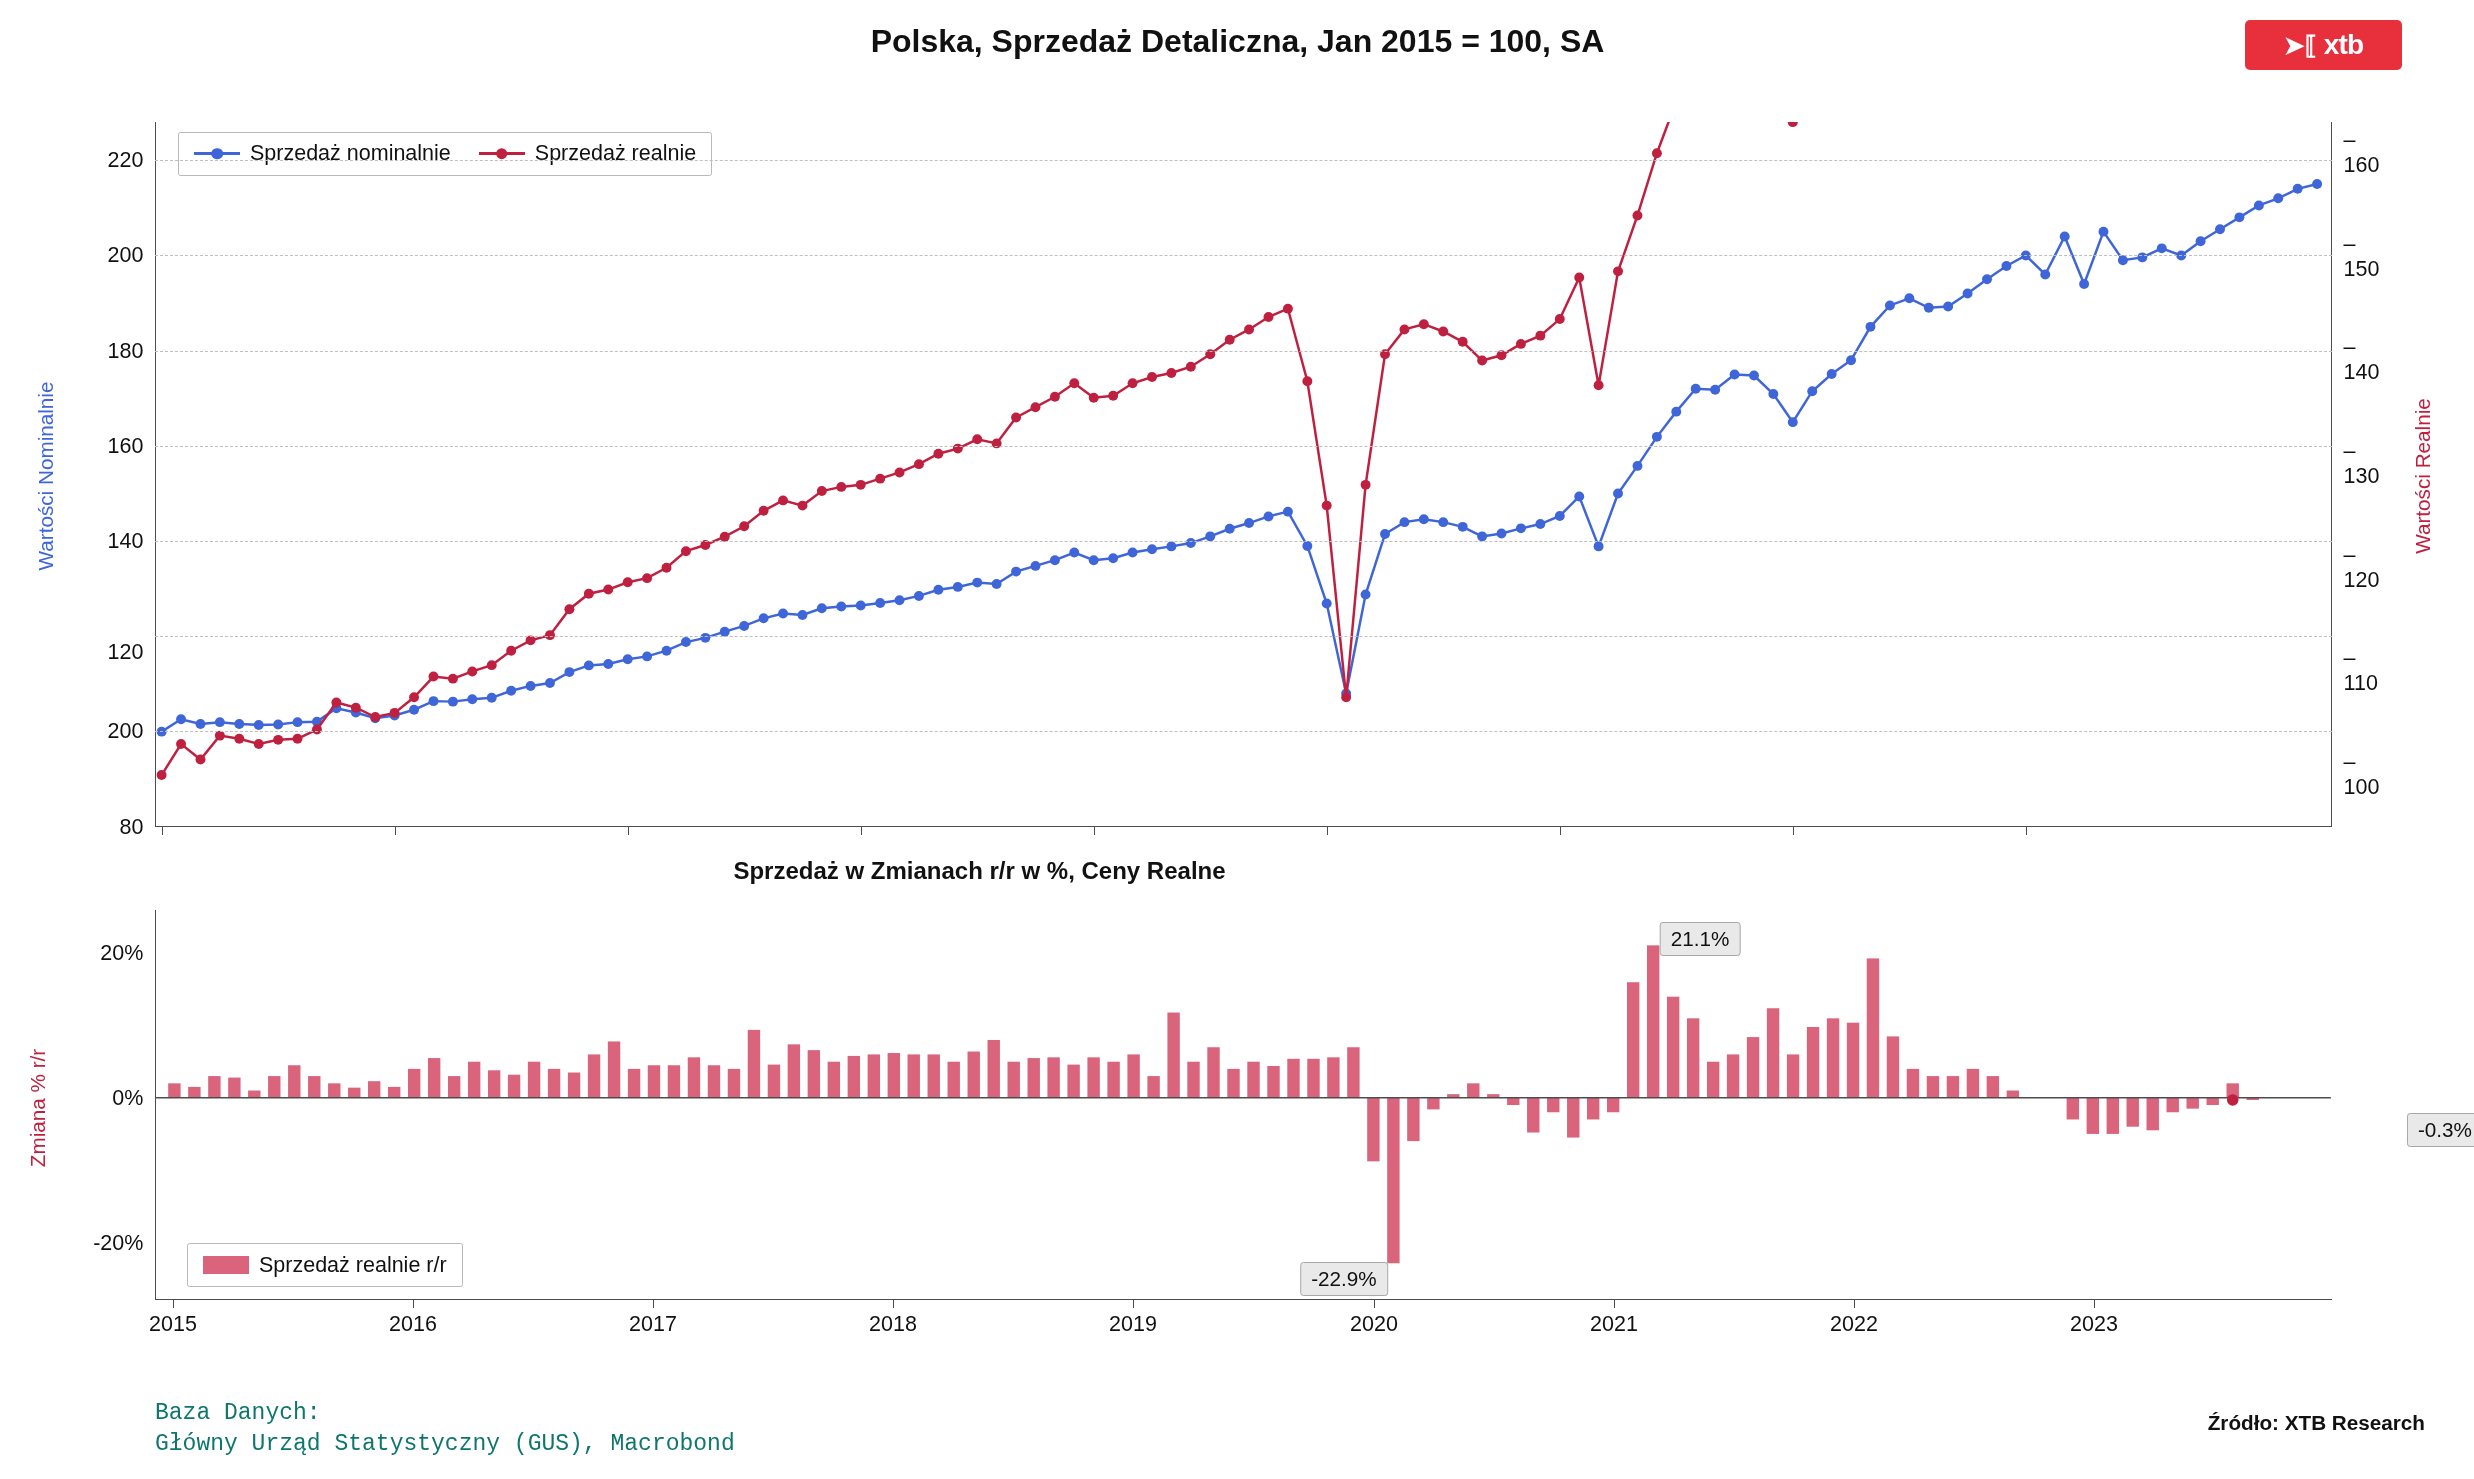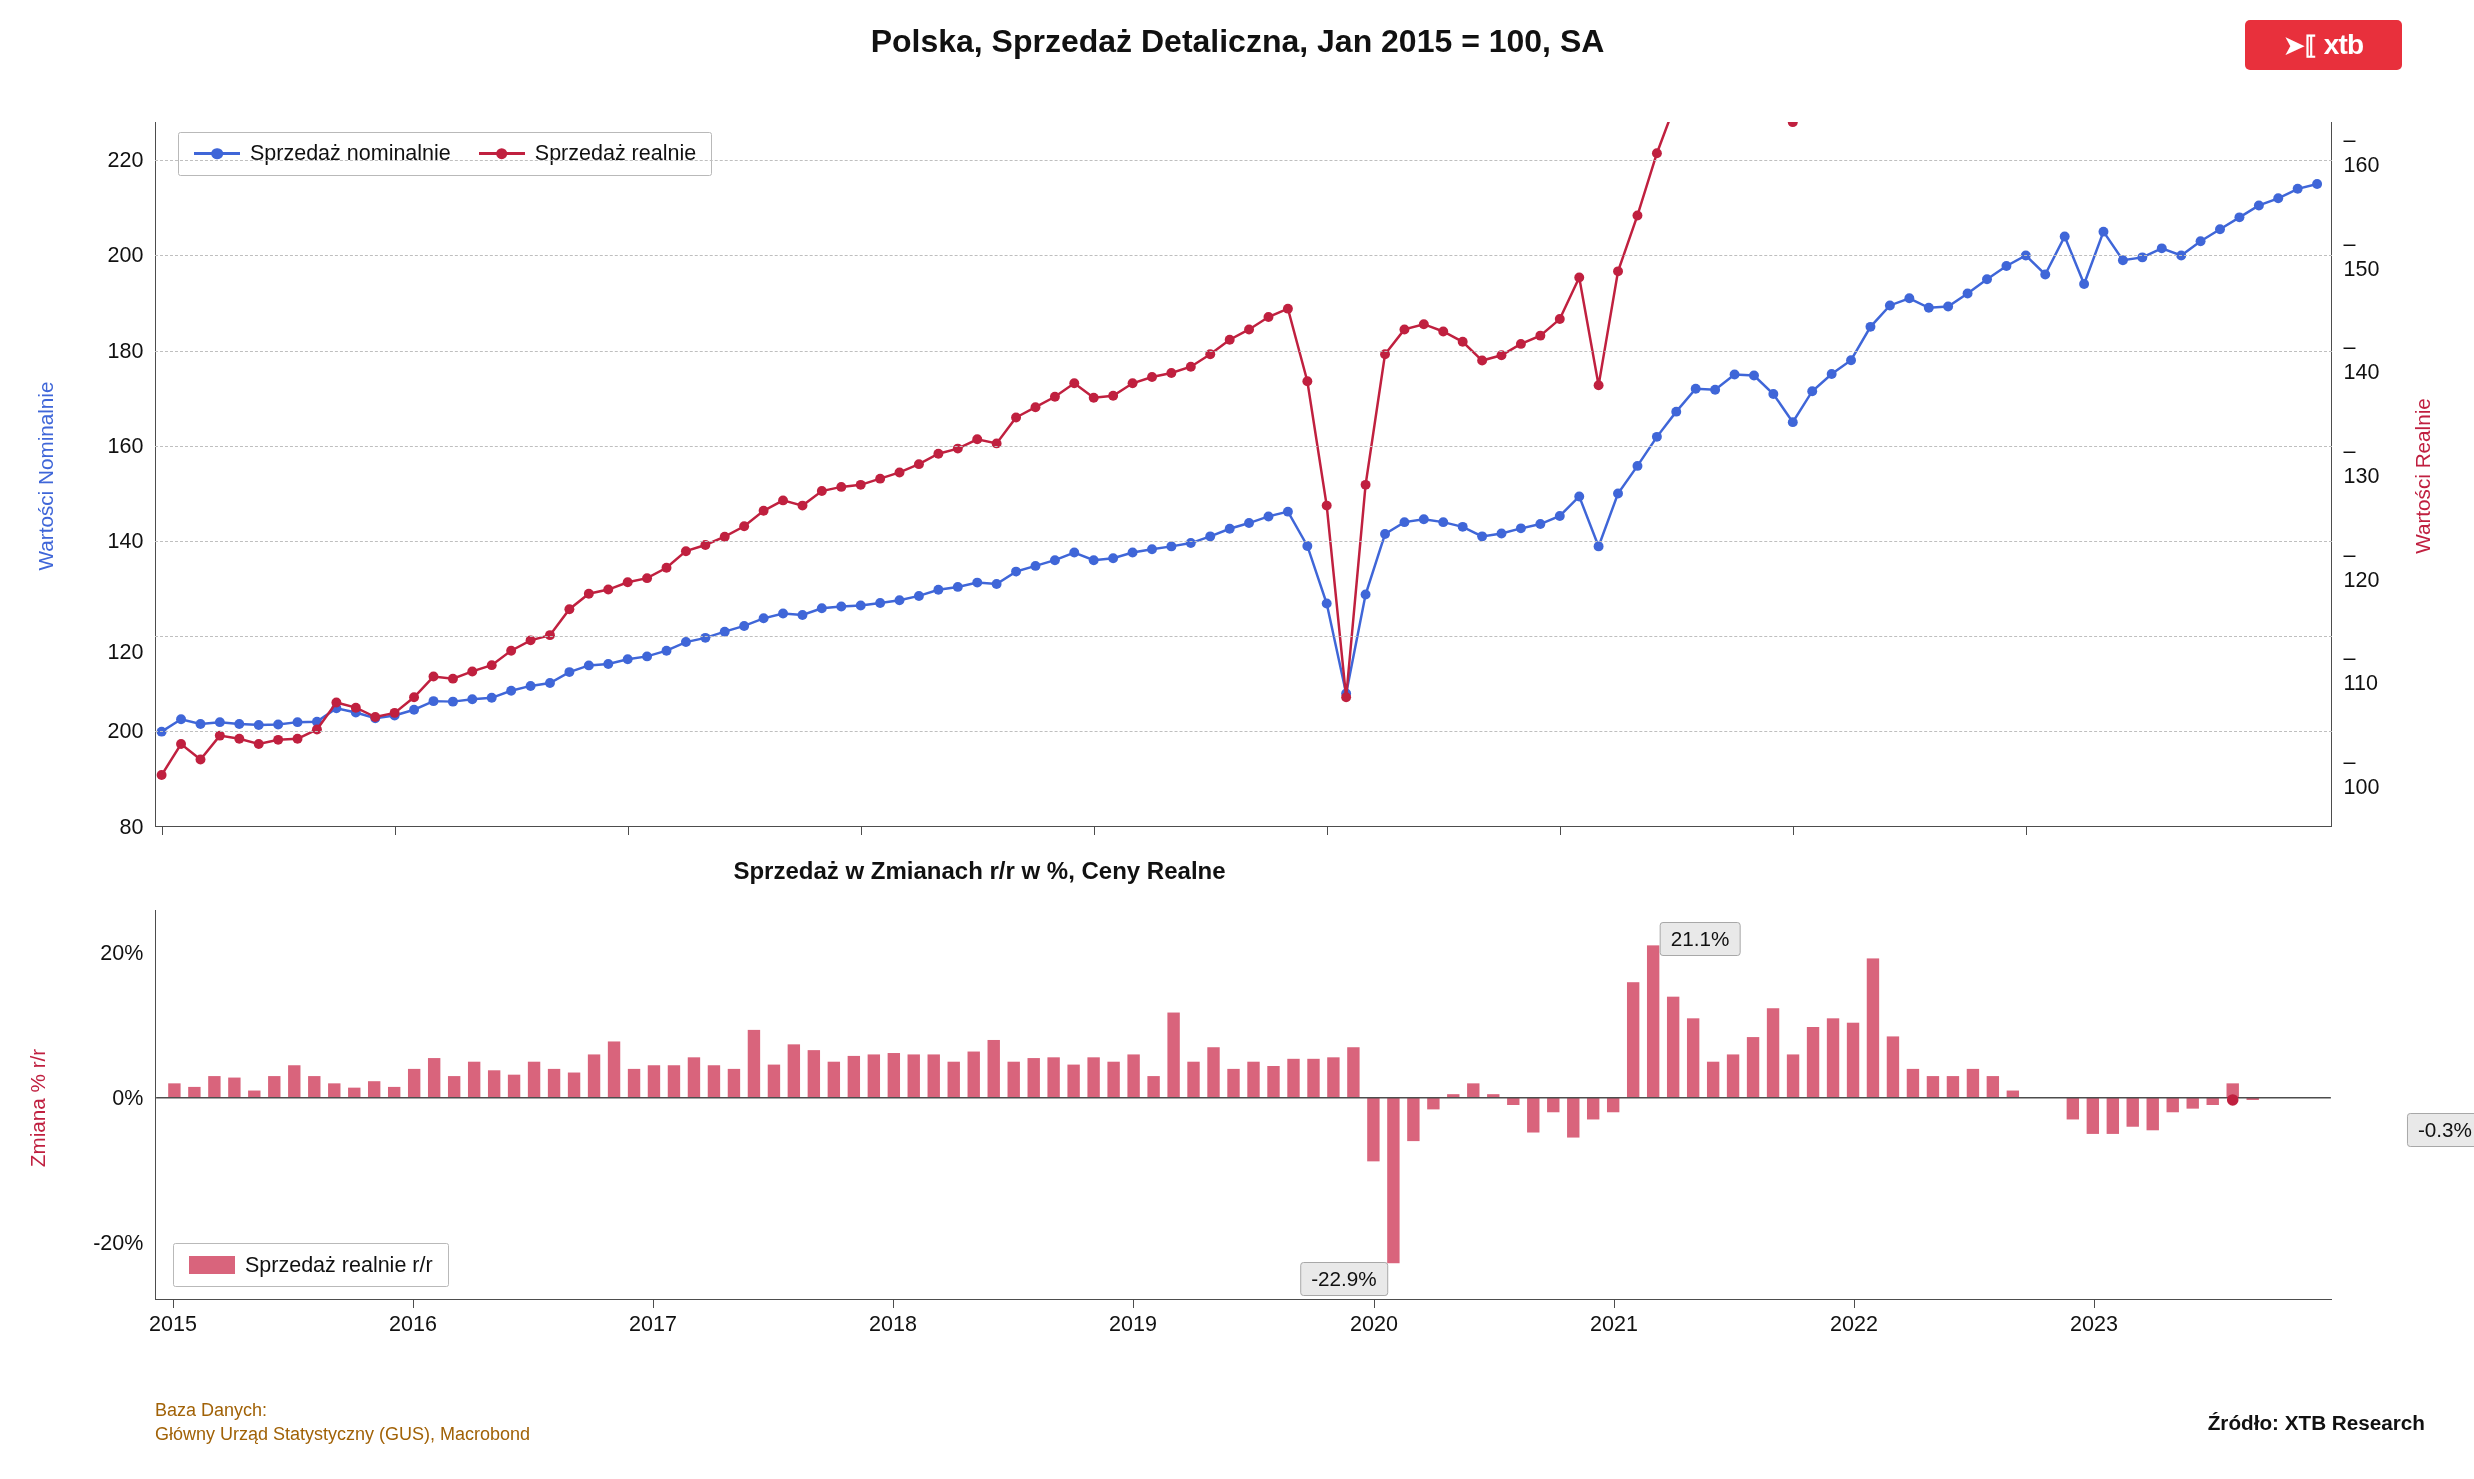--- a/index.html
+++ b/index.html
@@ -63,30 +63,30 @@
   }
   .legend .item{display:flex;align-items:center;gap:10px;font-size:21.5px;color:#111;white-space:nowrap;}
   .legend .lmark{width:46px;height:3.3px;position:relative;display:inline-block;}
   .legend .lmark::after{
     content:"";position:absolute;left:50%;top:50%;width:11.6px;height:11.6px;border-radius:50%;
     transform:translate(-50%,-50%);background:inherit;
   }
   .legend .lbar{width:46px;height:18px;display:inline-block;}
 
   #legend-top{left:23px;top:10px;}
-  #legend-bottom{left:18px;bottom:13.2px;}
+  #legend-bottom{left:32px;bottom:13.2px;}
 
   
   .annot{
     position:absolute;background:#e9e9e9;border:0.8px solid #a8a8a8;border-radius:3.3px;
     font-size:20.7px;color:#111;padding:4px 10px;white-space:nowrap;transform:translate(-50%,-50%);
   }
 
   
-  #src-label{left:155px;top:1398px;font-size:18px;color:#a16207;line-height:1.35;}
+  #src-label{left:155px;top:1398px;font-size:23px;color:#0f766e;line-height:1.35;font-family:Liberation Mono, monospace;}
   #src-right{right:50px;top:1411px;font-size:20.7px;font-weight:bold;color:#111;}
 
   svg{display:block;}
 </style>
 </head>
 <body>
 
 <div class="abs nosel" id="chart-title">Polska, Sprzedaż Detaliczna, Jan 2015 = 100, SA</div>
 
 <div class="abs" id="logo">

